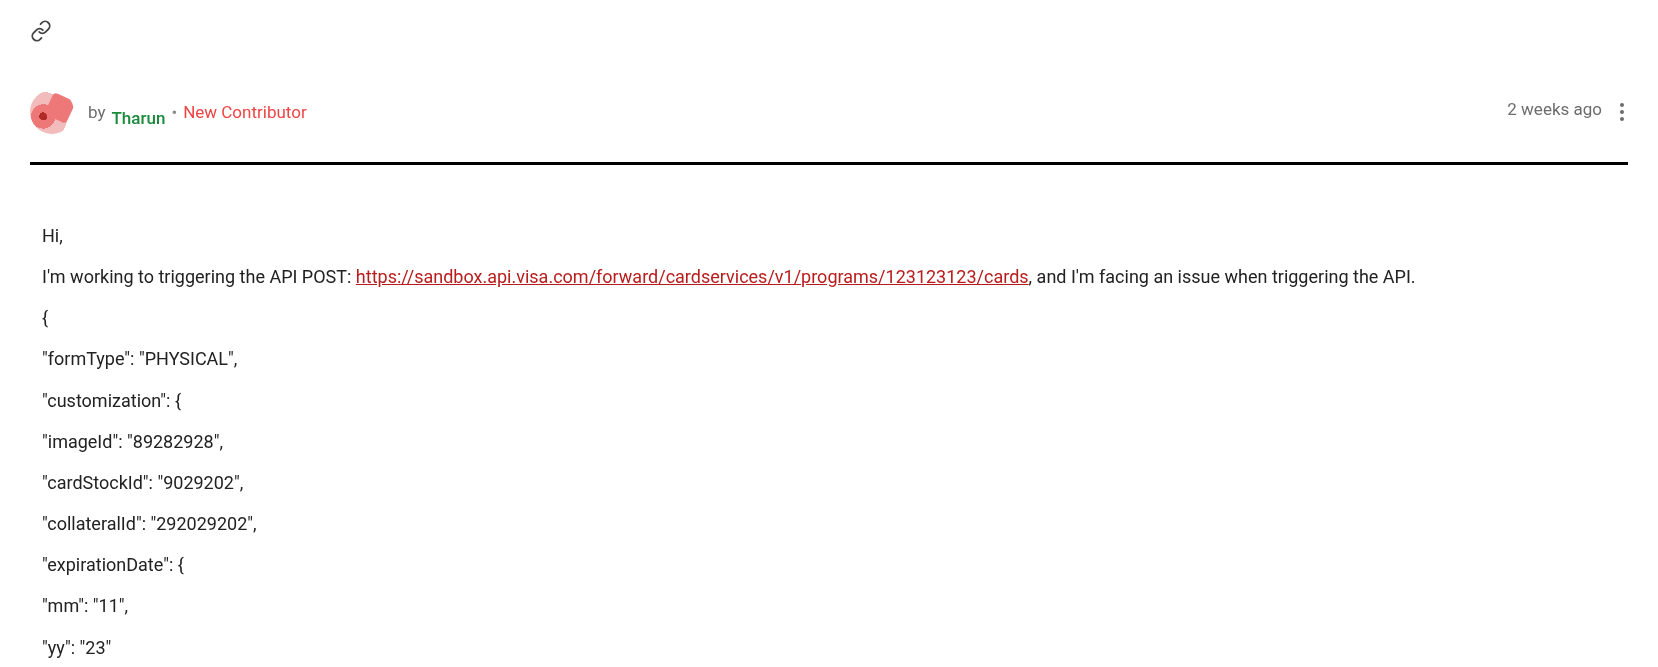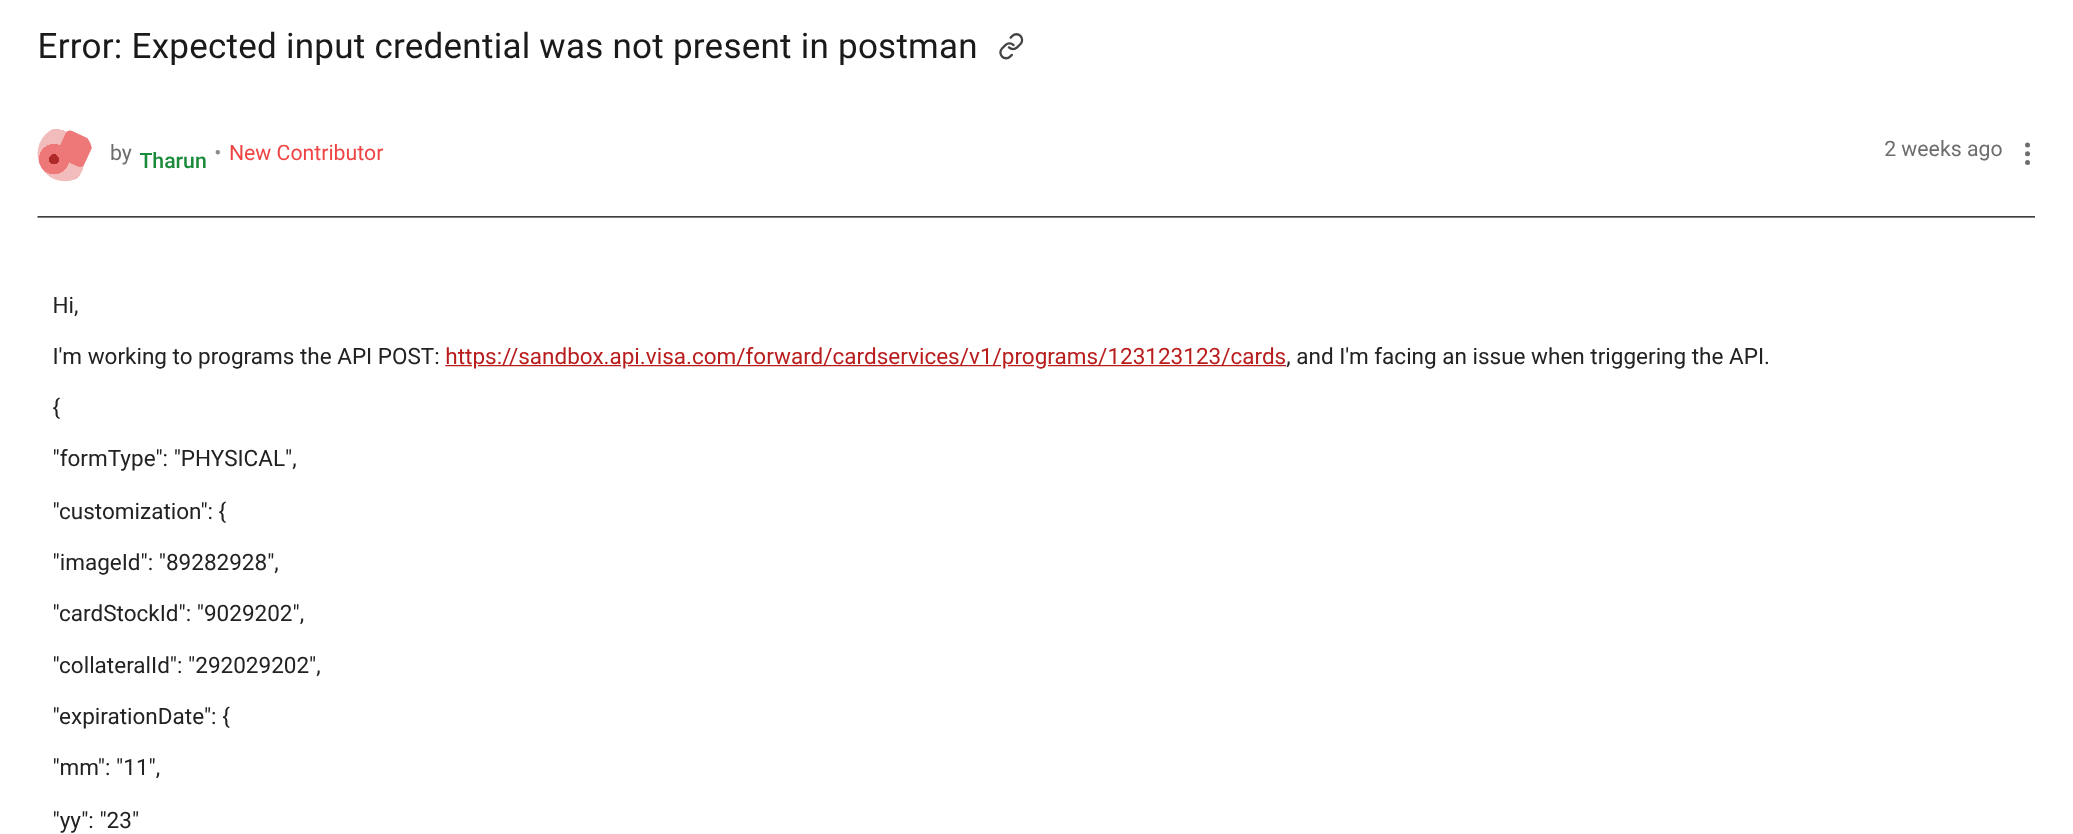--- a/index.html
+++ b/index.html
@@ -24,21 +24,21 @@
   }
   .link-icon {
     color: #444;
     display: inline-flex;
   }
   .meta-row {
     display: flex;
     align-items: center;
     justify-content: space-between;
     padding-bottom: 28px;
-    border-bottom: 1px solid #000000;
+    border-bottom: 3px solid #000000;
     margin-bottom: 56px;
   }
   .author-block {
     display: flex;
     align-items: center;
     gap: 14px;
   }
   .avatar {
     width: 44px;
     height: 44px;
@@ -92,21 +92,20 @@
   .post-body p { margin: 12px; }
   .api-link {
     color: #b91c1c;
     text-decoration: underline;
   }
 </style>
 </head>
 <body>
 
 <div class="title-row">
-  <h1 class="post-title">Error: Expected input credential was not present in postman</h1>
   <span class="link-icon">
     <svg width="22" height="22" viewBox="0 0 24 24" fill="none" stroke="currentColor" stroke-width="2" stroke-linecap="round" stroke-linejoin="round">
       <path d="M10 13a5 5 0 0 0 7.07 0l3-3a5 5 0 0 0-7.07-7.07l-1.5 1.5"></path>
       <path d="M14 11a5 5 0 0 0-7.07 0l-3 3a5 5 0 0 0 7.07 7.07l1.5-1.5"></path>
     </svg>
   </span>
 </div>
 
 <div class="meta-row">
   <div class="author-block">
@@ -124,21 +123,21 @@
       <span></span>
       <span></span>
       <span></span>
     </div>
   </div>
 </div>
 
 <div class="post-body">
   <p>Hi,</p>
   <p>
-    <span>I'm working to programs the API POST: </span><a class="api-link">https://sandbox.api.visa.com/forward/cardservices/v1/programs/123123123/cards</a><span>, and I'm facing an issue when triggering the API.</span>
+    <span>I'm working to triggering the API POST: </span><a class="api-link">https://sandbox.api.visa.com/forward/cardservices/v1/programs/123123123/cards</a><span>, and I'm facing an issue when triggering the API.</span>
   </p>
   <p>{</p>
   <p>"formType": "PHYSICAL",</p>
   <p>"customization": {</p>
   <p>"imageId": "89282928",</p>
   <p>"cardStockId": "9029202",</p>
   <p>"collateralId": "292029202",</p>
   <p>"expirationDate": {</p>
   <p>"mm": "11",</p>
   <p>"yy": "23"</p>

